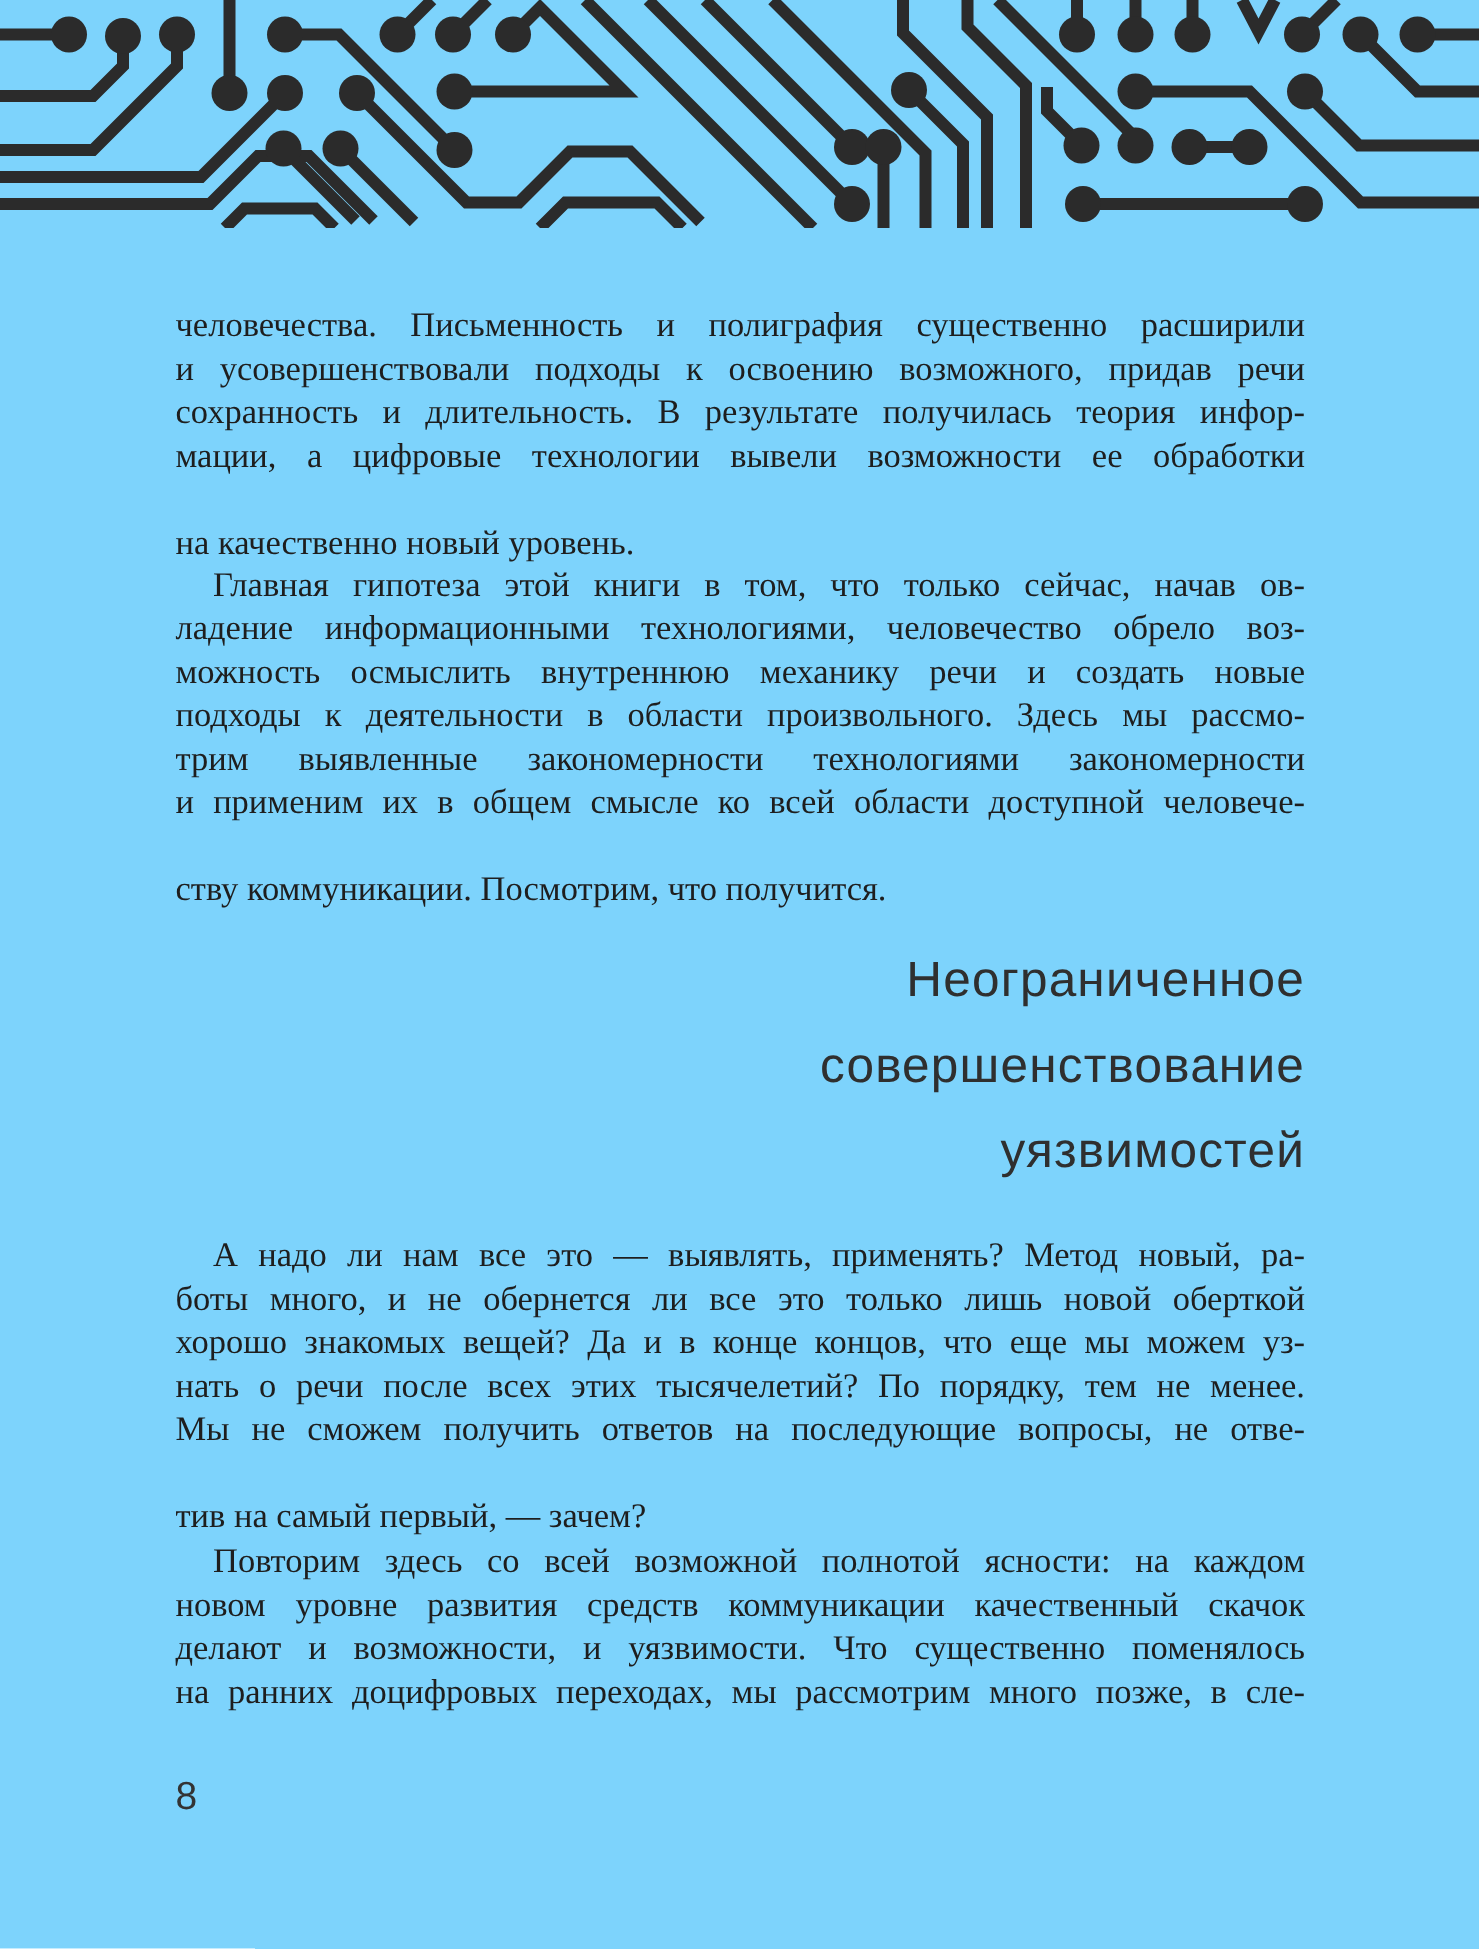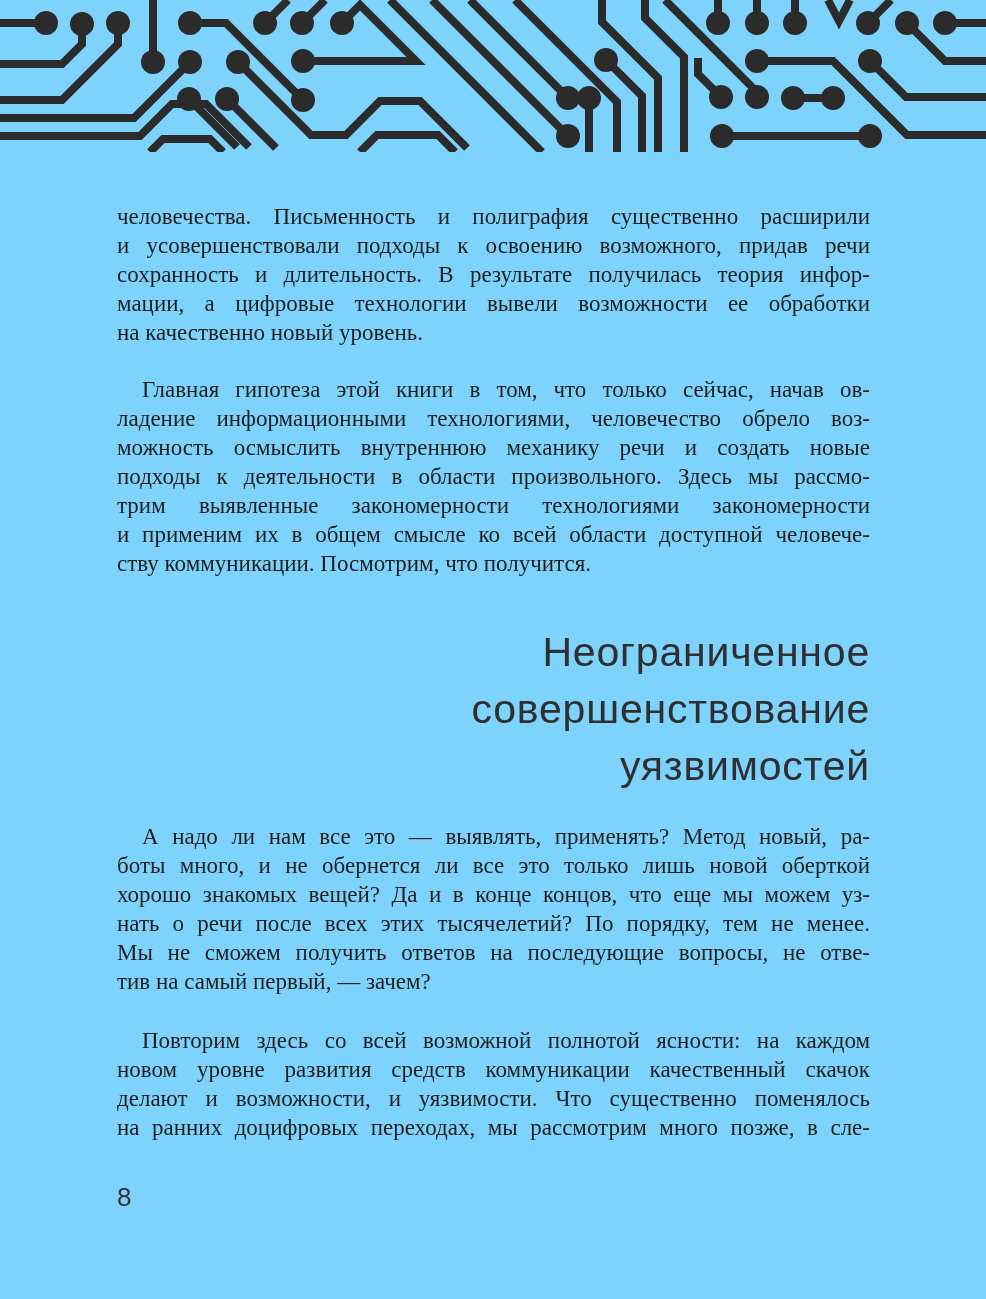--- a/index.html
+++ b/index.html
@@ -18,30 +18,30 @@
   }
   .para{position:absolute;left:0;width:753px;}
   .pline{
     font:23px/29px "Liberation Serif", serif;
     color:#1e1e1e;
     height:29px;
     text-align:justify;
     text-align-last:justify;
     white-space:nowrap;
   }
-  .pline.last{text-align-last:left;}
+  .pline.last{text-align-last:left;margin-top:29px;}
   .pline.indent{padding-left:25px;}
   .heading{
     position:absolute;left:0;width:753px;
     text-align:right;
   }
   .hline{
     font-family:"Liberation Sans", sans-serif;
     font-weight:500;
-    font-size:41px;
+    font-size:33px;
     line-height:57px;
     letter-spacing:0.8px;
     color:#2f2f2f;
     height:57px;
   }
   .pageno{
     position:absolute;left:117px;top:1183px;
     font:26px/28px "Liberation Sans", sans-serif;
     color:#333333;
   }

